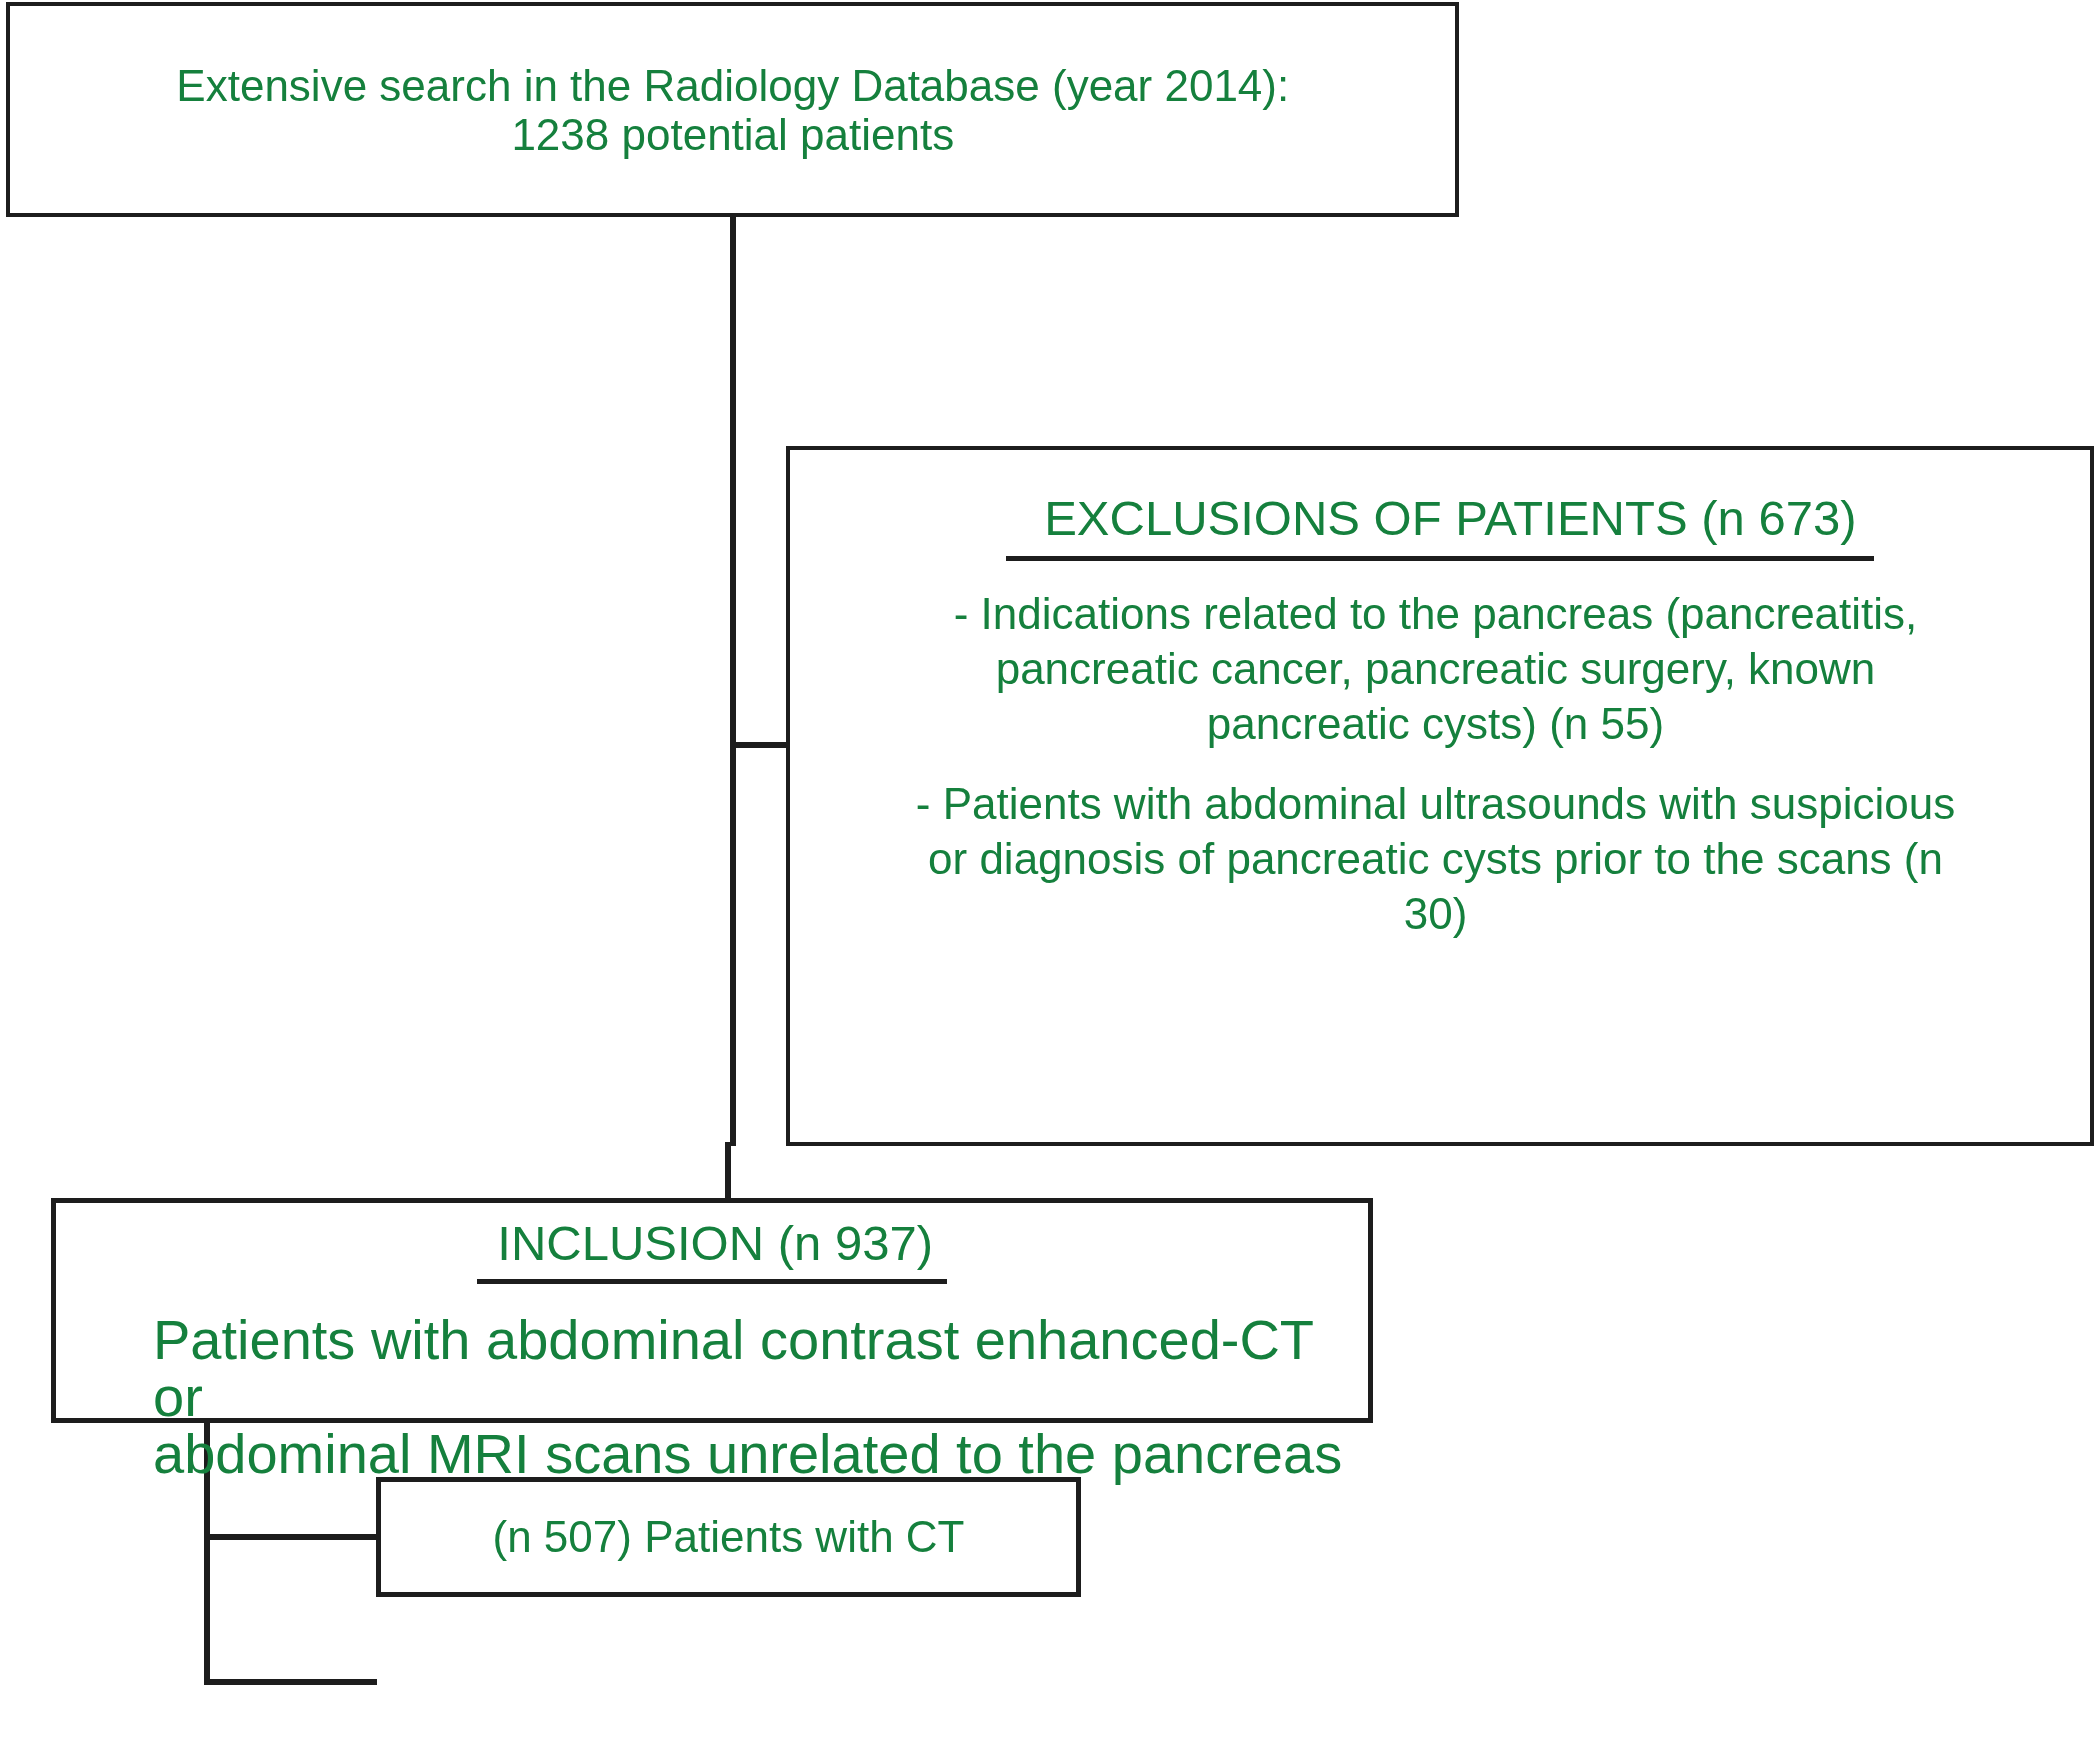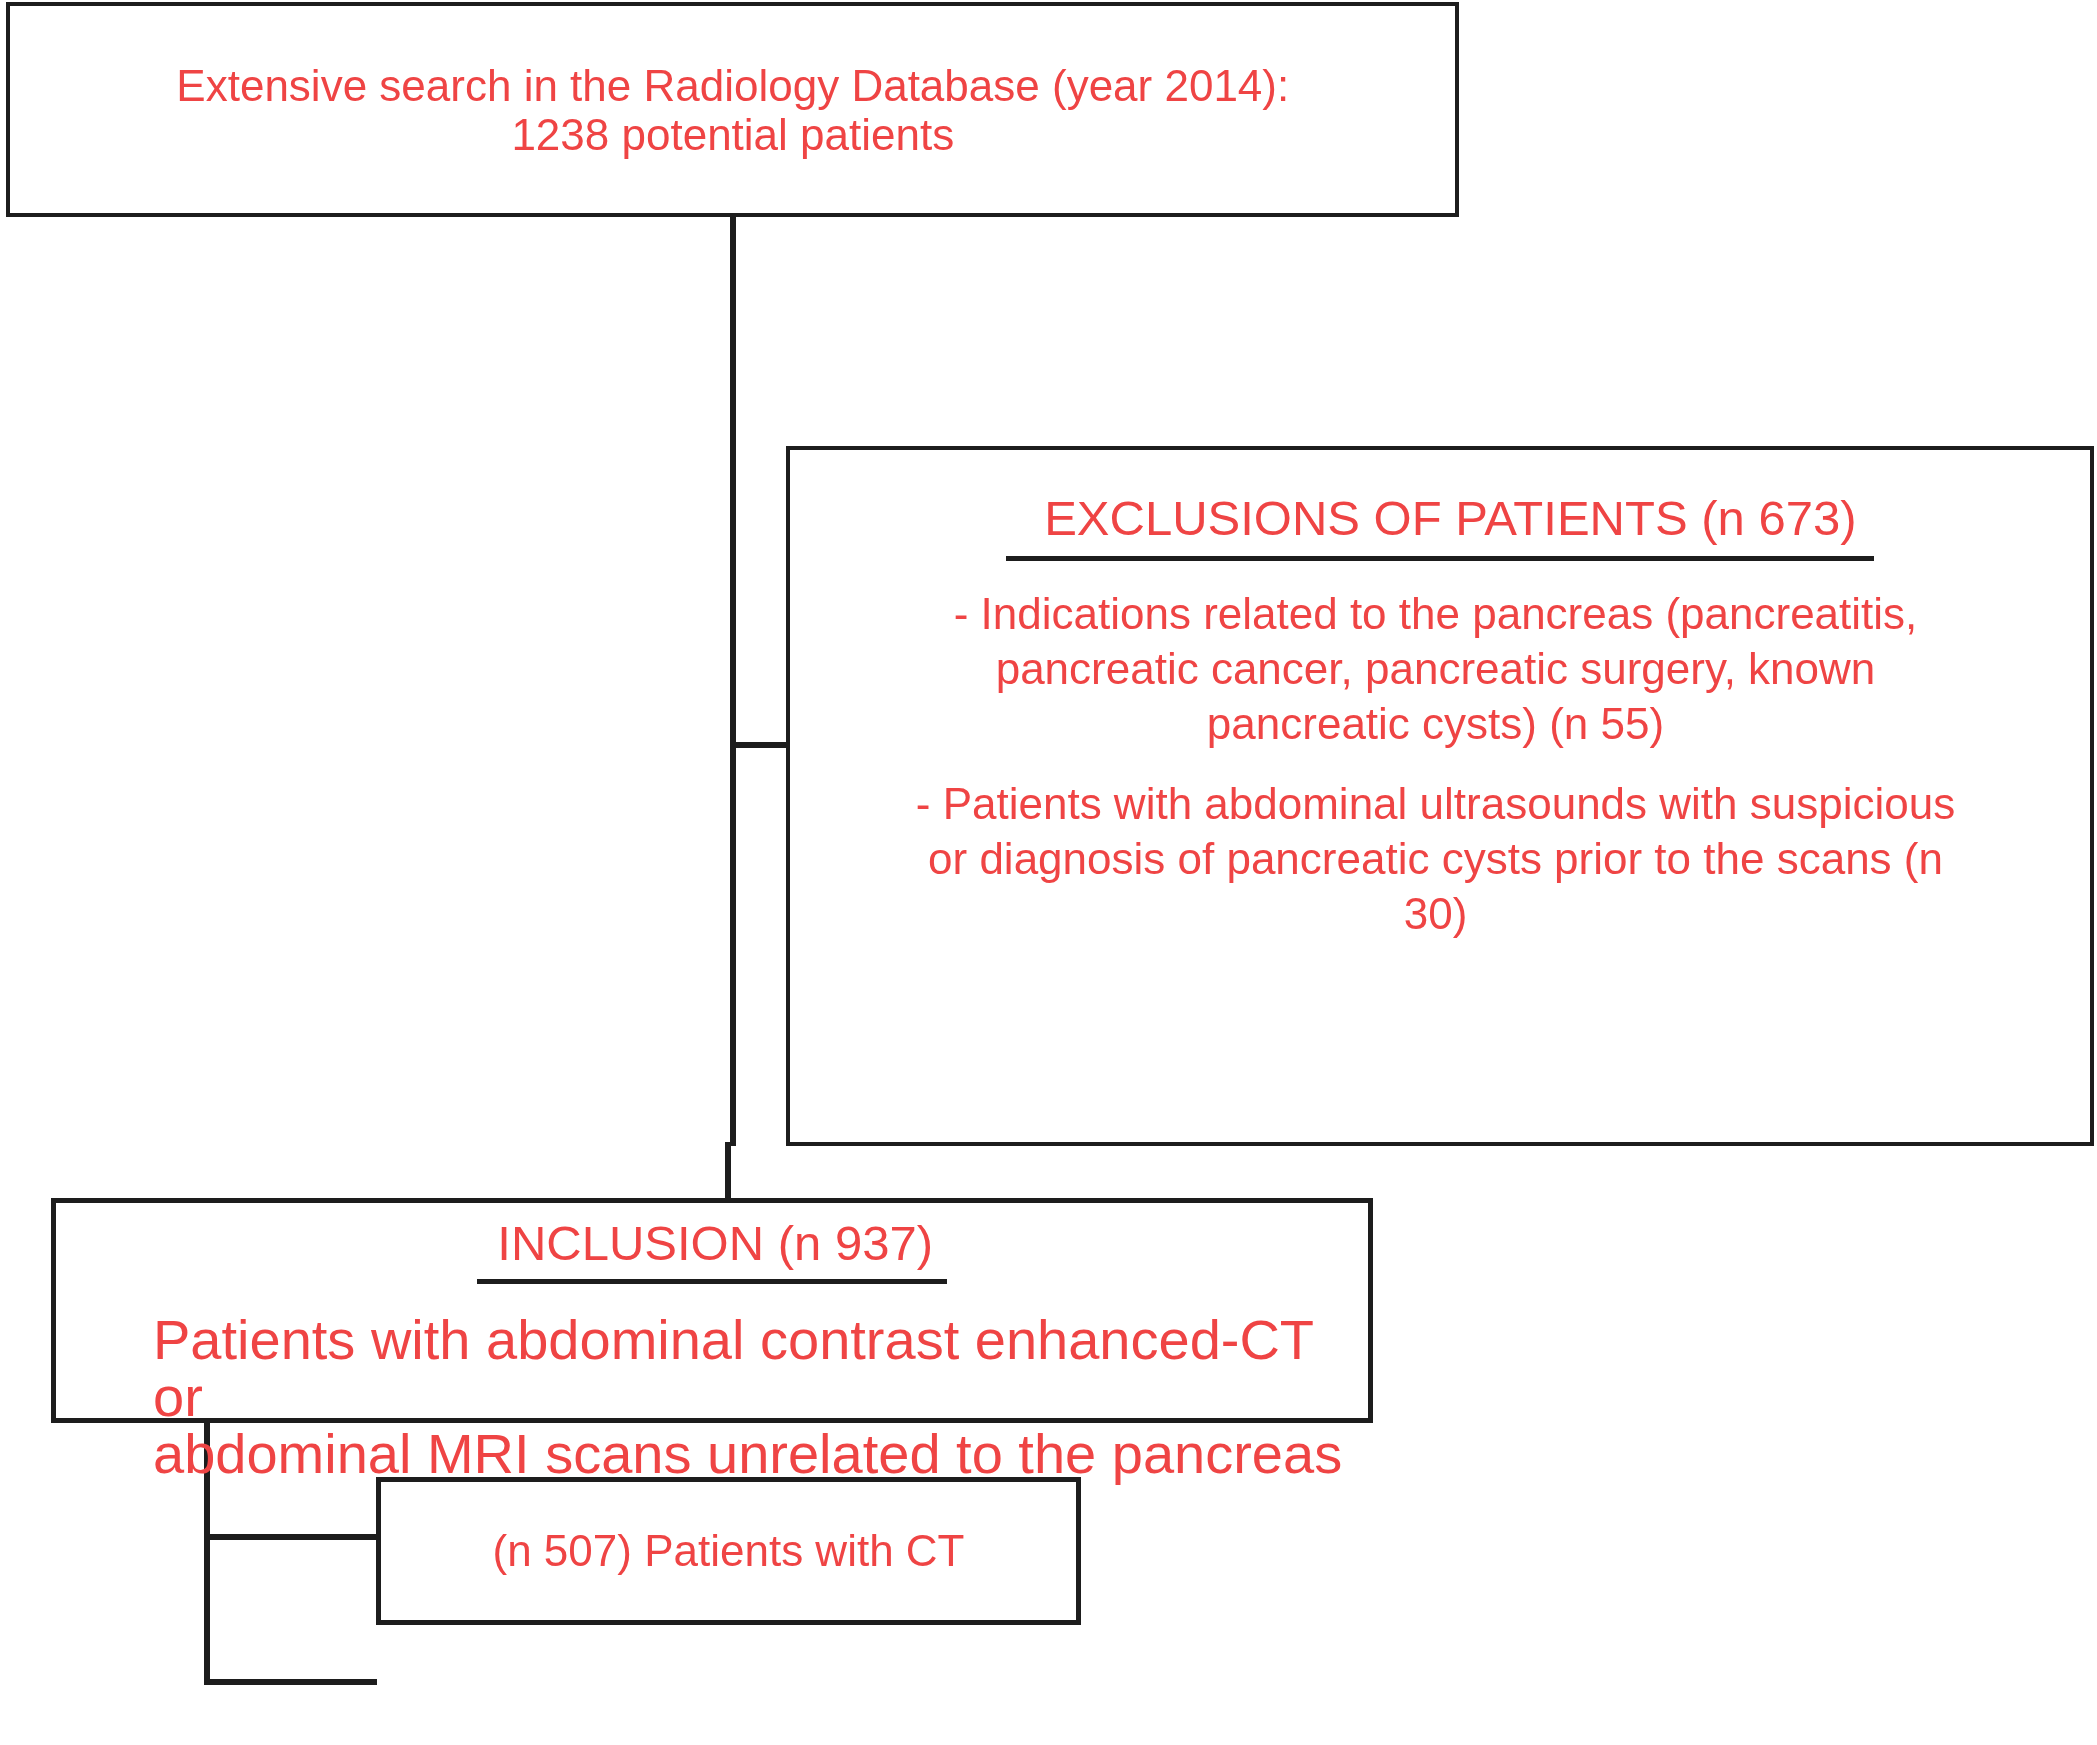--- a/index.html
+++ b/index.html
@@ -6,21 +6,21 @@
     margin: 0;
     padding: 0;
     background: #ffffff;
   }
   .canvas {
     position: relative;
     width: 2097px;
     height: 1746px;
     background: #ffffff;
     font-family: "Liberation Sans", sans-serif;
-    color: #ef4444;
+    color: #15803d;
     overflow: hidden;
   }
   .box {
     position: absolute;
     box-sizing: border-box;
     background: #ffffff;
   }
   .line {
     position: absolute;
     background: #1d1d1d;
@@ -92,21 +92,21 @@
   .small-box {
     left: 376px;
     width: 705px;
     border: 5.5px solid #1d1d1d;
     display: flex;
     align-items: center;
     justify-content: center;
     font-size: 44px;
     text-align: center;
   }
-  .ct-box  { top: 1477px; height: 148px; }
+  .ct-box  { top: 1477px; height: 120px; }
   .mri-box { top: 1621px; height: 123px; }
 
   
   .v-main-upper { left: 730px; top: 215px;  width: 5.5px;  height: 931px; }
   .v-main-lower { left: 725px; top: 1142px; width: 5.5px;  height: 58px; }
   .h-excl       { left: 732px; top: 742px;  width: 57px;  height: 5.5px; }
   .v-incl-down  { left: 204px; top: 1421px; width: 5.5px;  height: 264px; }
   .h-ct         { left: 204px; top: 1534px; width: 173px; height: 5.5px; }
   .h-mri        { left: 204px; top: 1679px; width: 173px; height: 5.5px; }
 </style>

